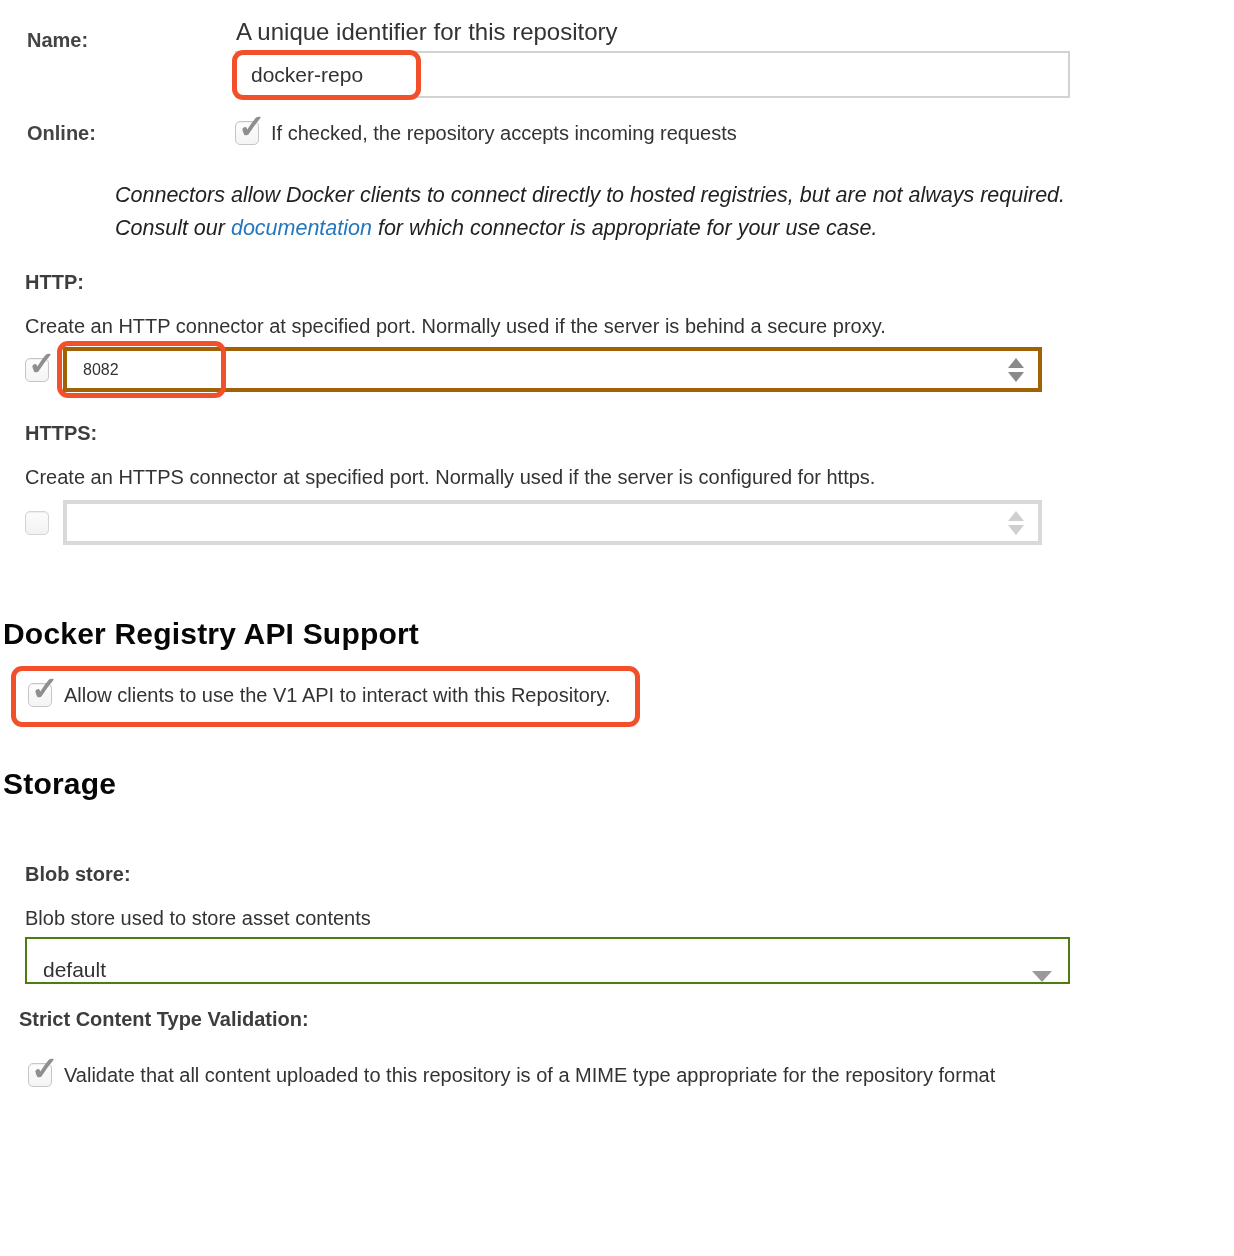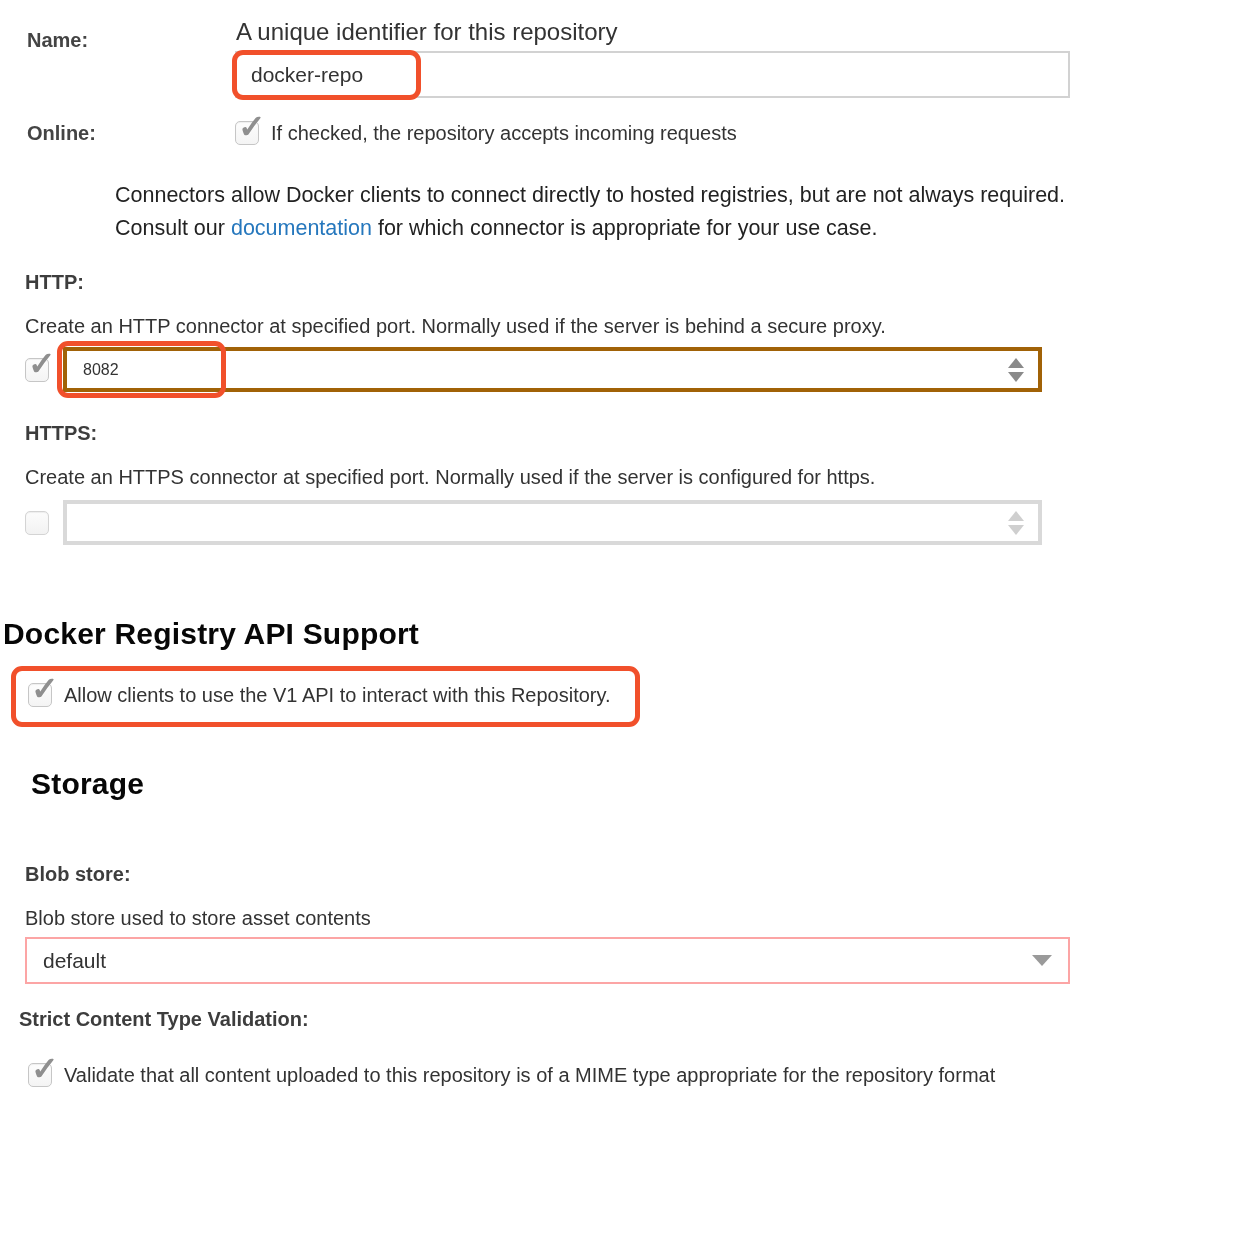--- a/index.html
+++ b/index.html
@@ -94,25 +94,26 @@
   
   h1 {
     font-size: 30px;
     font-weight: bold;
     color: #070707;
     margin: 0;
     letter-spacing: 0.2px;
   }
   .h-connectors { margin-top: 60px; }
   .h-docker    { margin-top: 72px; }
-  .h-storage   { margin-top: 56px; margin-left: 28px; }
+  .h-storage   { margin-top: 56px; }
 
   .intro {
     margin: 30px 0 0 112px;
     max-width: 1005px;
+    font-style: italic;
     font-size: 21.5px;
     line-height: 33px;
     color: #222;
   }
   .doc-link { color: #2577bd; text-decoration: none; cursor: pointer; }
 
   .sub-label {
     margin: 26px 0 0 22px;
     font-size: 20px;
     font-weight: bold;
@@ -177,25 +178,25 @@
   .v1-row-wrap {
     position: relative;
     width: fit-content;
     margin: 32px 0 0 25px;
   }
 
   
   .blob-label { margin-top: 62px; }
   .select {
     display: flex;
-    align-items: center;
+    align-items: flex-end;
     justify-content: space-between;
     height: 47px;
     margin: 7px 0 0 22px;
-    border: 2px solid #fca5a5;
+    border: 2px solid #4d7c0f;
     background: #fff;
     padding: 0 16px;
     cursor: pointer;
   }
   .select-value { font-size: 21px; color: #333; }
   .caret {
     width: 0; height: 0;
     border-left: 10px solid transparent;
     border-right: 10px solid transparent;
     border-top: 11px solid #9a9a9a;

